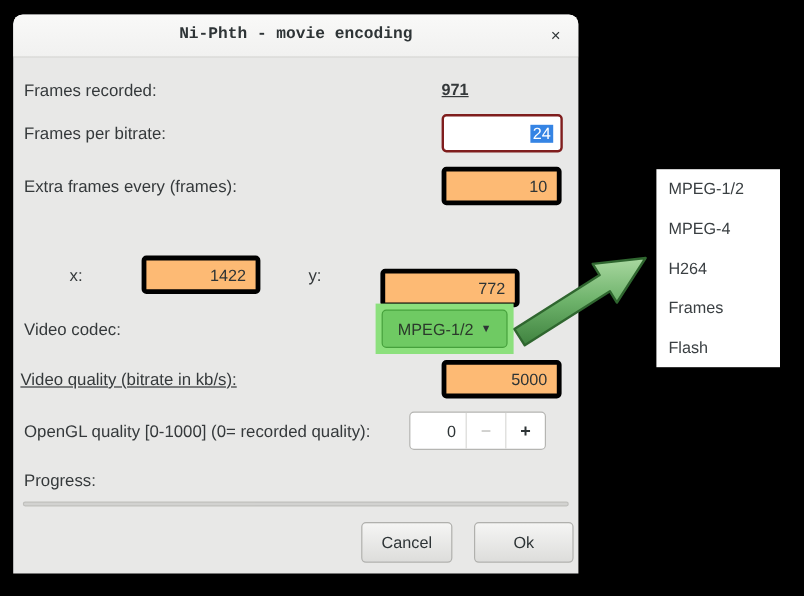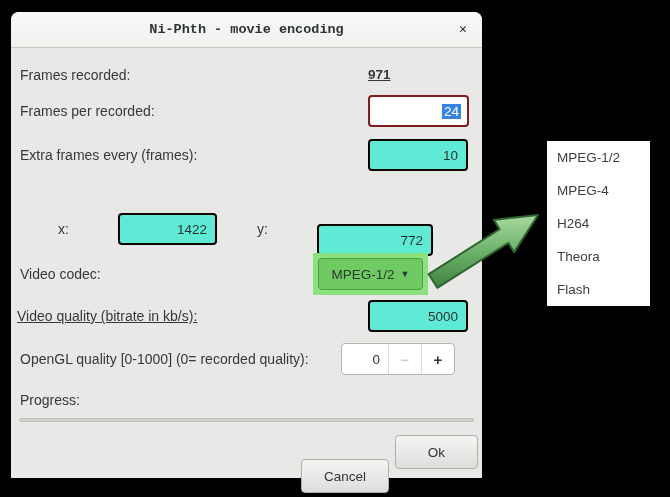--- a/index.html
+++ b/index.html
@@ -26,22 +26,22 @@
   .title { font-weight:bold; font-size:13.5px; color:#2e3436; }
   .close-btn {
     position:absolute; right:6px; top:4px; width:26px; height:26px;
     display:flex; align-items:center; justify-content:center;
     font-size:13px; font-weight:bold; color:#2e3436; cursor:pointer;
     border-radius:4px;
   }
   .lbl { position:absolute; font-size:14px; white-space:nowrap; }
   .val-bold { position:absolute; font-size:13.5px; font-weight:bold; }
   .tinput {
-    position:absolute; height:32px; background:#5eead4;
-    border:2px solid #000000; border-radius:4px;
+    position:absolute; height:32px; background:#fdba74;
+    border:4px solid #000000; border-radius:4px;
     font-family:"Liberation Sans", sans-serif;
     font-size:13.5px; color:#2e3436; text-align:right; padding:0 8px;
     outline:none;
   }
   .fake-input {
     position:absolute; height:32px; background:#fff;
     border:2px solid #7f1d1d; border-radius:4px;
     display:flex; align-items:center; justify-content:flex-end;
     padding:0 6px; font-size:13.5px;
   }
@@ -100,21 +100,21 @@
 <div class="dialog">
 
   <div class="titlebar">
     <div class="title">Ni-Phth - movie encoding</div>
     <div class="close-btn">✕</div>
   </div>
 
   <div class="lbl" style="left:9px; top:55px;">Frames recorded:</div>
   <div class="val-bold" style="left:357px; top:55px;text-decoration:underline;">971</div>
 
-  <div class="lbl" style="left:9px; top:91px;">Frames per recorded:</div>
+  <div class="lbl" style="left:9px; top:91px;">Frames per bitrate:</div>
   <div class="fake-input" style="left:357px; top:83px; width:101px;">
     <span class="selection">24</span>
   </div>
 
   <div class="lbl" style="left:9px; top:135px;">Extra frames every (frames):</div>
   <input class="tinput" style="left: 357px; top: 127px; width: 100px;" readonly="" value="10">
 
   <div class="lbl" style="left:47px; top:209px;">x:</div>
   <input class="tinput" style="left: 107px; top: 201px; width: 99px;" readonly="" value="1422">
   <div class="lbl" style="left:246px; top:209px;">y:</div>
@@ -136,29 +136,29 @@
     <div class="spin-val">0</div>
     <div class="spin-btn spin-minus">−</div>
     <div class="spin-btn spin-plus">+</div>
   </div>
 
   <div class="lbl" style="left:9px; top:380px;">Progress:</div>
   <div class="progress-track">
     <div class="progress-fill" style="width: 0%;"></div>
   </div>
 
-  <button class="btn" style="left:290px; top:423px; width:88px;margin-top:24px;">Cancel</button>
+  <button class="btn" style="left:290px; top:423px; width:76px;">Cancel</button>
   <button class="btn" style="left:384px; top:423px; width:83px;">Ok</button>
 </div>
 
 <div class="popup-menu">
   <div class="menu-item">MPEG-1/2</div>
   <div class="menu-item">MPEG-4</div>
   <div class="menu-item">H264</div>
-  <div class="menu-item">Theora</div>
+  <div class="menu-item">Frames</div>
   <div class="menu-item">Flash</div>
 </div>
 
 <svg class="arrow-svg" width="670" height="497" viewBox="0 0 670 497">
   <defs>
     <linearGradient id="arrowGrad" x1="0" y1="0" x2="0" y2="1">
       <stop offset="0" stop-color="#a9d8a0"></stop>
       <stop offset="0.5" stop-color="#6db26a"></stop>
       <stop offset="1" stop-color="#3f823f"></stop>
     </linearGradient>

